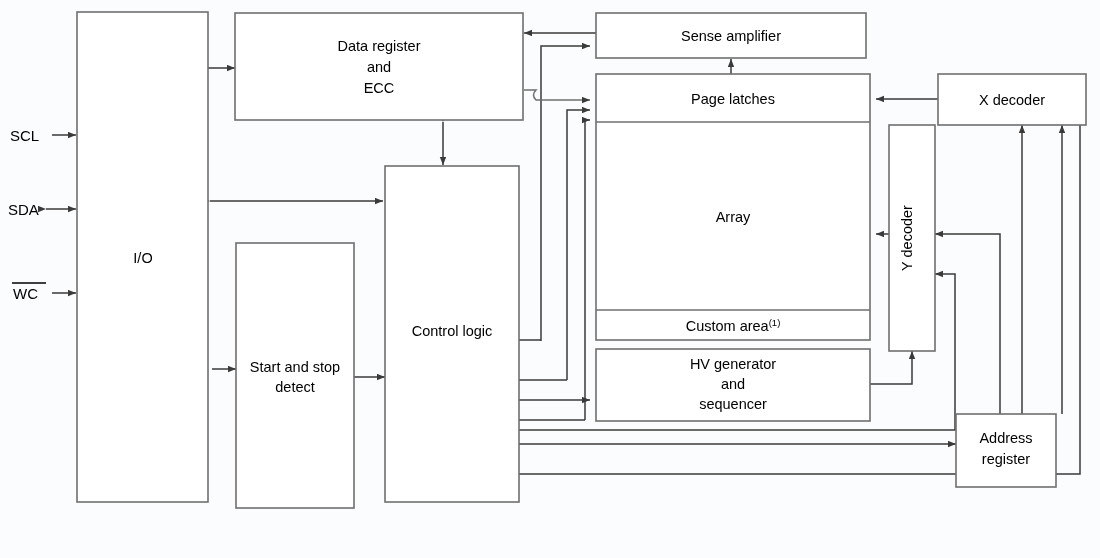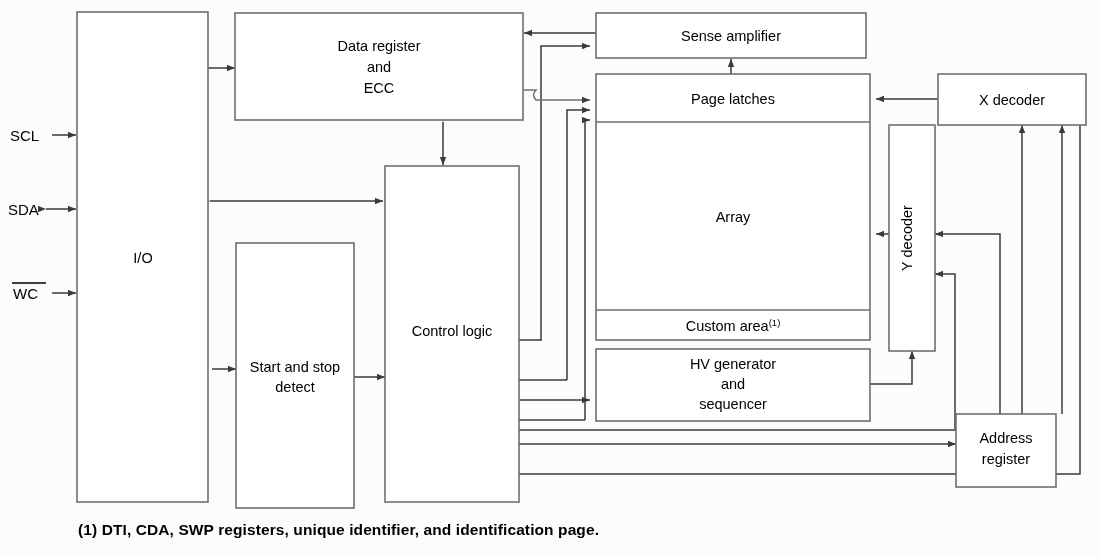--- a/index.html
+++ b/index.html
@@ -211,14 +211,13 @@
     <g>
       <text class="sig" x="8" y="215">SDA</text>
     </g>
     <g>
       <text class="sig" x="13" y="299">WC</text>
       <line x1="12" y1="283" x2="46" y2="283" stroke="#000" stroke-width="1.5"></line>
     </g>
 
   </svg>
 
-  <div class="cap">(1) DTI, CDA, SWP registers, unique identifier, and identification page.</div>
 </div>
 
 </body></html>

